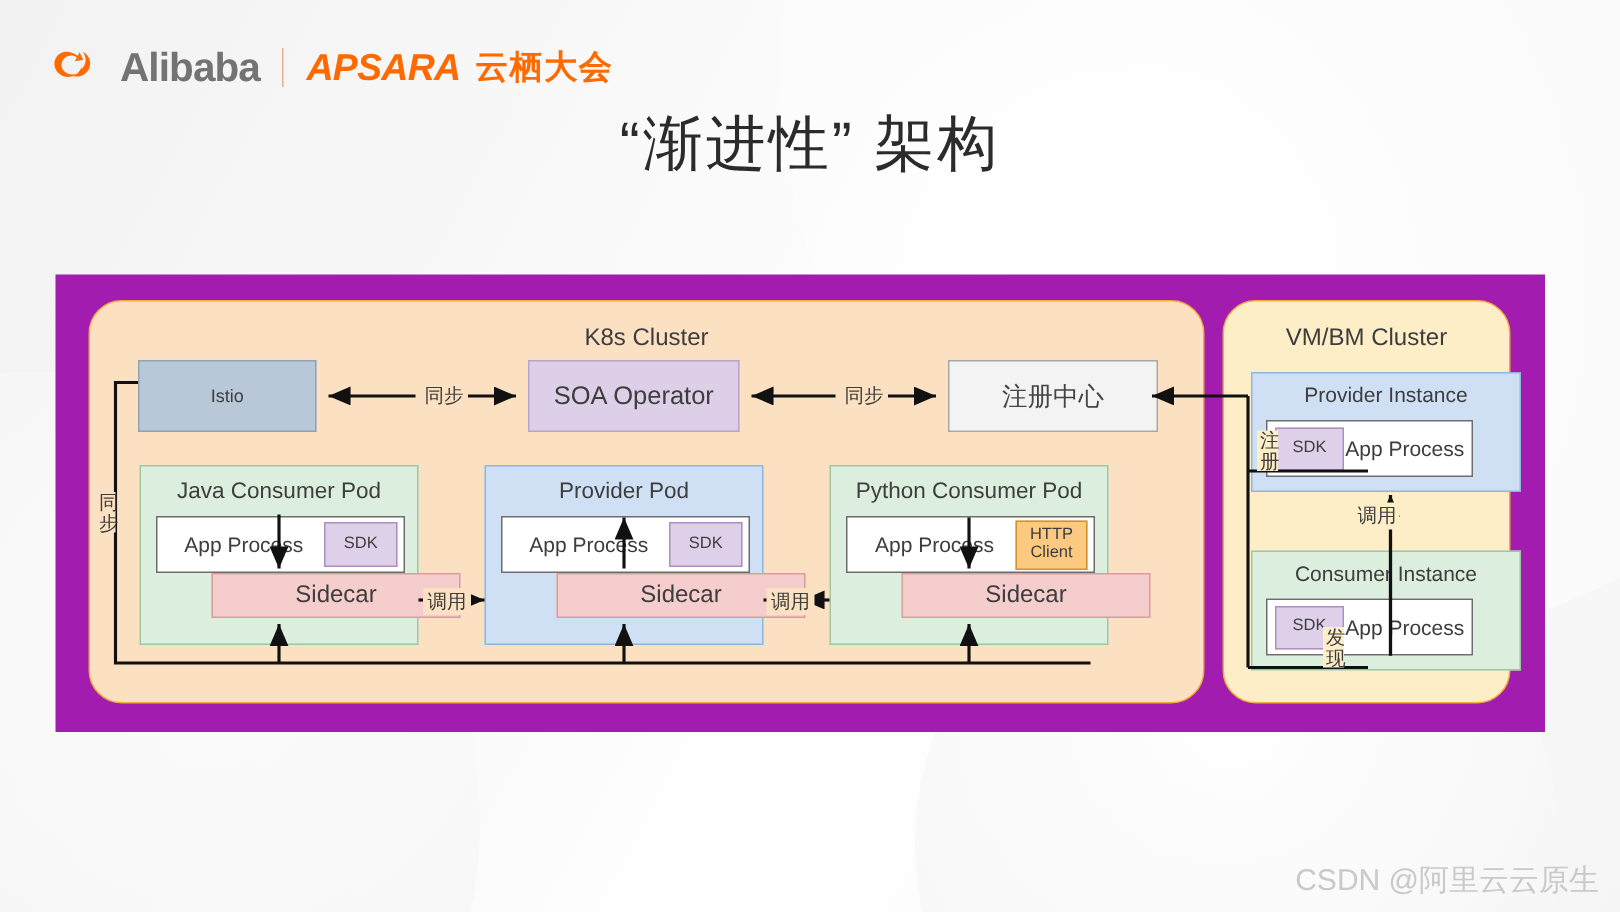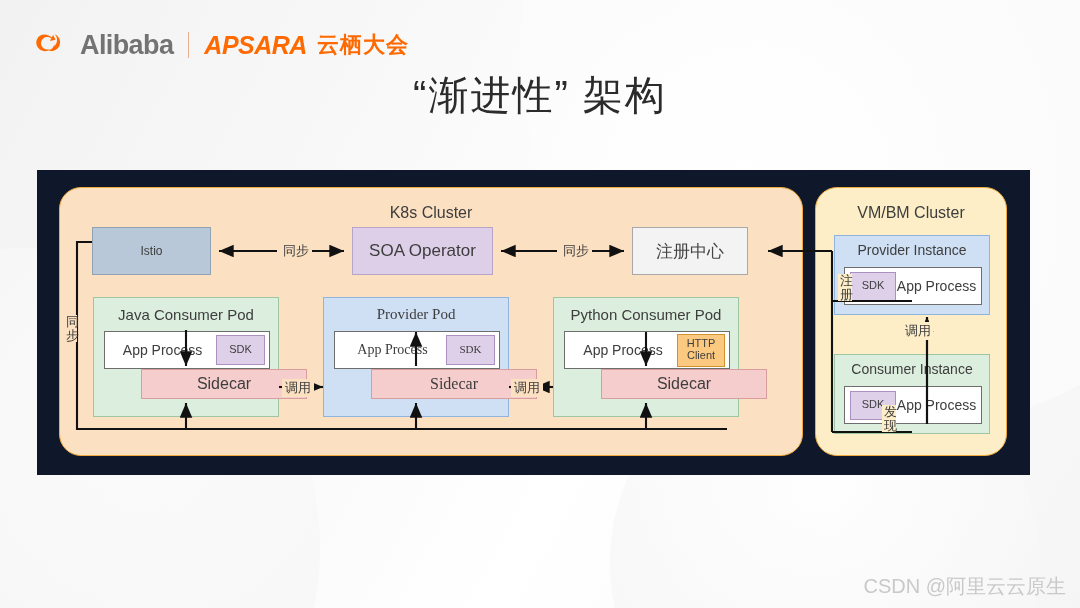--- a/index.html
+++ b/index.html
@@ -72,23 +72,23 @@
     font-size: 40px;
     font-weight: 400;
     color: #2b2b2b;
     letter-spacing: 2px;
     z-index: 4;
   }
 
   
   .panel {
     position: absolute;
-    left: 37px; top: 170px;
+    left: 37px; top: 183px;
     width: 993px; height: 305px;
-    background: #0f172a;
+    background: #a21caf;
     z-index: 3;
   }
 
   
   .cluster {
     position: absolute;
     border-radius: 22px;
     border: 1.5px solid #efa93c;
   }
   .cluster-k8s {
@@ -117,33 +117,33 @@
     left: 55px; top: 57px; width: 119px; height: 48px;
     background: #b8c8d8; border: 1.2px solid #8fa3b5;
     font-size: 12px;
   }
   .node-soa {
     left: 315px; top: 57px; width: 141px; height: 48px;
     background: #ddcfe7; border: 1.2px solid #b9a4c9;
     font-size: 17px;
   }
   .node-registry {
-    left: 595px; top: 57px; width: 116px; height: 48px;
+    left: 595px; top: 57px; width: 140px; height: 48px;
     background: #f3f3f3; border: 1.2px solid #a8a8a8;
     font-size: 17px; color: #444;
   }
 
   
   .pod {
     position: absolute;
     width: 186px; height: 120px;
     border-width: 1.3px; border-style: solid;
   }
   .pod-java     { left: 56px;  top: 127px; background: #dceedd; border-color: #9ec6a2; }
-  .pod-provider { left: 286px; top: 127px; background: #cfe0f5; border-color: #8fb4dd; font-family: Liberation Serif, serif; }
+  .pod-provider { left: 286px; top: 127px; background: #cfe0f5; border-color: #8fb4dd; }
   .pod-python   { left: 516px; top: 127px; background: #dceedd; border-color: #9ec6a2; }
   .pod-title {
     position: absolute; left: 0; right: 0; top: 8px;
     text-align: center; font-size: 15px; color: #3d3d3d;
   }
 
   .app-row {
     position: absolute;
     left: 10px; top: 33px; width: 166px; height: 38px;
     background: #ffffff; border: 1.1px solid #6d6d6d;
@@ -166,21 +166,21 @@
     position: absolute;
     left: 10px; bottom: 17px; width: 166px; height: 30px;
     background: #f6cdcd; border: 1.1px solid #d99d9d;
     display: flex; align-items: center; justify-content: center;
     font-size: 16px; color: #3d3d3d; margin-left: 37px;
   }
 
   
   .instance {
     position: absolute;
-    left: 18px; width: 156px; height: 80px;
+    left: 18px; width: 180px; height: 80px;
     border-width: 1.3px; border-style: solid; padding-left: 40px;
   }
   .instance-provider { top: 47px;  background: #cfe0f5; border-color: #8fb4dd; }
   .instance-consumer { top: 166px; background: #dceedd; border-color: #9ec6a2; }
   .instance-title {
     position: absolute; left: 0; right: 0; top: 6px;
     text-align: center; font-size: 14px; color: #3d3d3d;
   }
   .instance-row {
     position: absolute; left: 9px; bottom: 9px;

